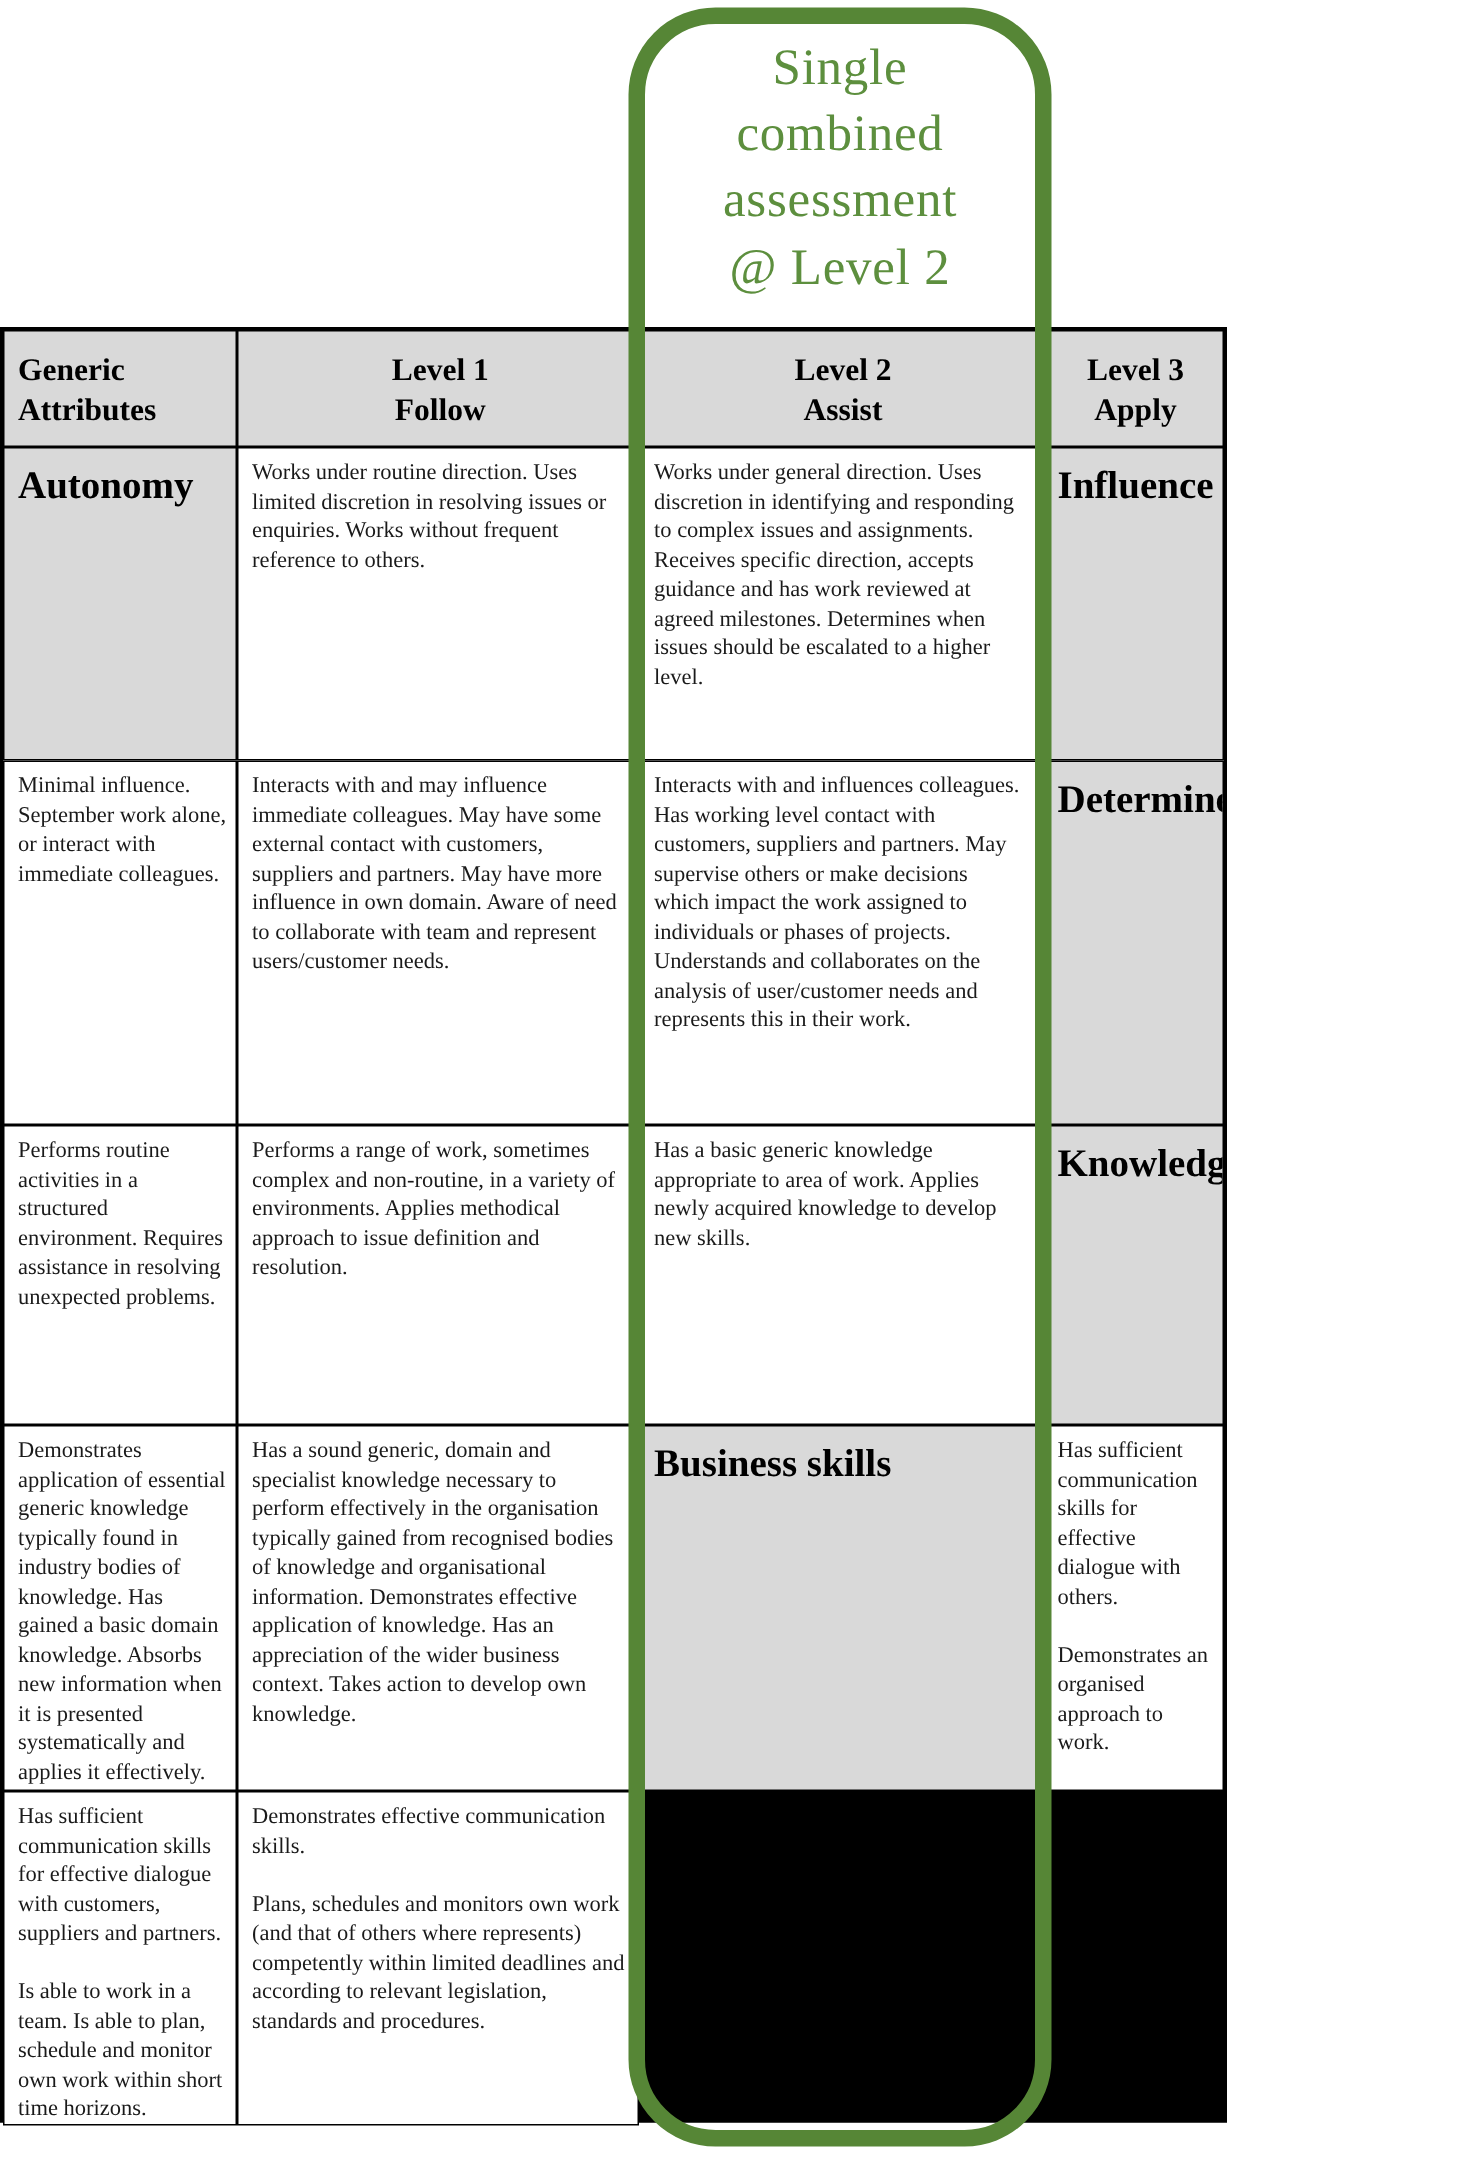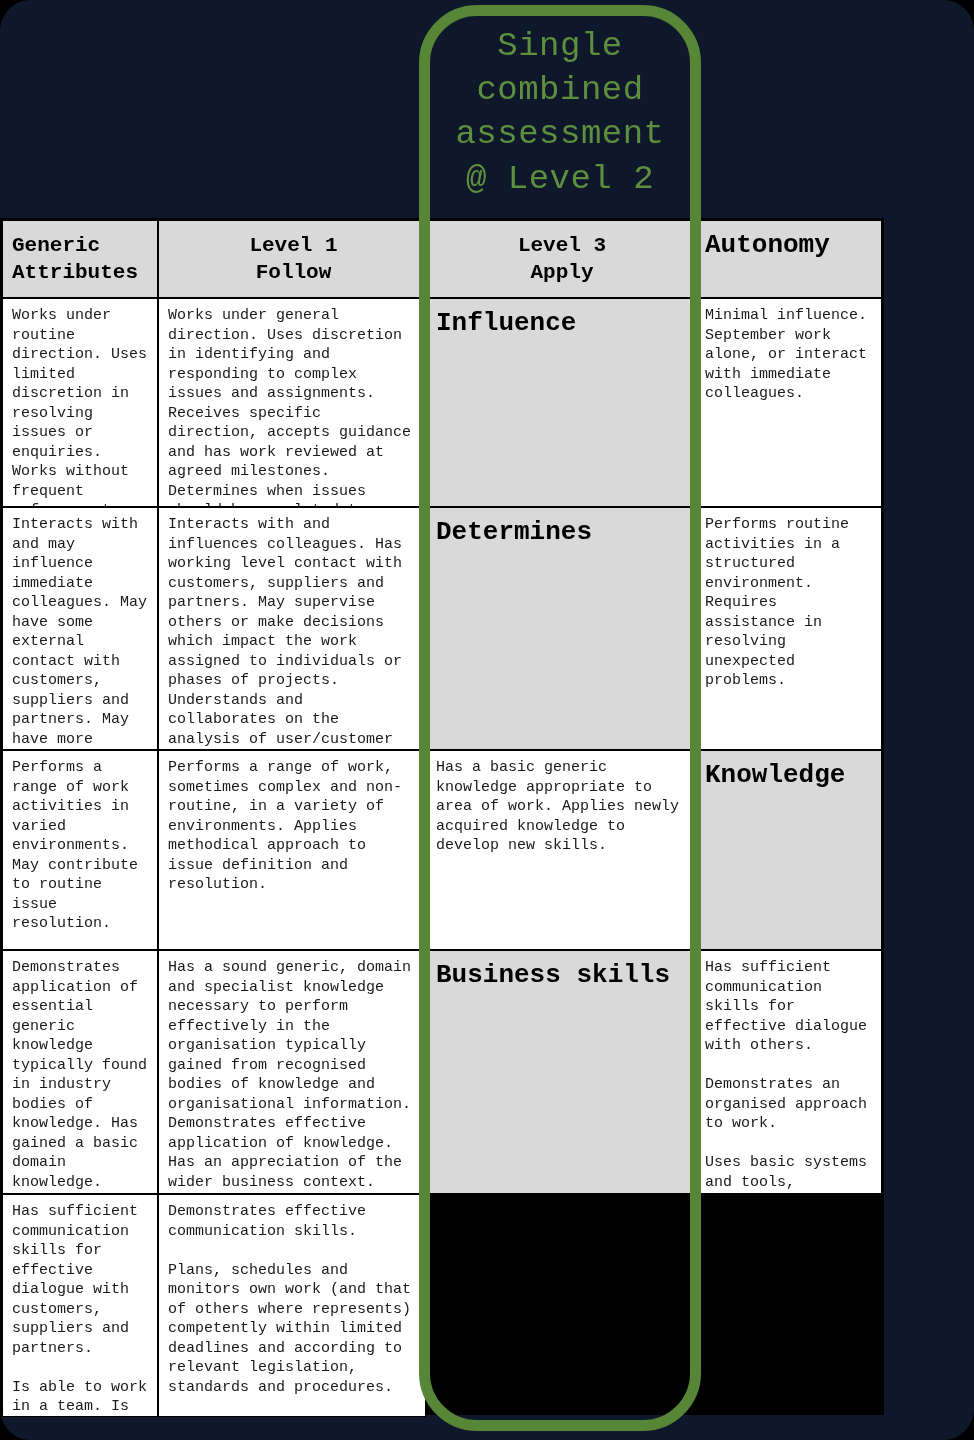--- a/index.html
+++ b/index.html
@@ -1,27 +1,26 @@
 <!DOCTYPE html>
 <html><head>
 <meta charset="utf-8">
 <style>
   html,body{margin:0;padding:0;background:#000;}
   .stage{
-    position:relative;width:974px;height:1440px;background:#0f172a;overflow:hidden;
-    font-family:Liberation Mono, monospace;
-    border-radius:31px;
+    position:relative;width:974px;height:1440px;background:#ffffff;overflow:hidden;
+    font-family:Liberation Serif, serif;
   }
   .banner-title{
     position:absolute;left:419px;top:24px;width:282px;
     text-align:center;color:#5d8f3e;font-size:34px;line-height:1.3;
     white-space:pre-line;font-weight:400;letter-spacing:.5px;
   }
   .grid{
-    position:absolute;left:0;top:218px;width:884px;height:1197px;
+    position:absolute;left:0;top:218px;width:818px;height:1197px;
     display:grid;box-sizing:border-box;border:2px solid #000;background:#000;
     grid-template-columns:156px 268px 269px 1fr;
     grid-template-rows:78px 209px 243px 200px 244px 223px;
   }
   .cell{
     box-sizing:border-box;border:1px solid #000;background:#fff;
     color:#1a1a1a;font-size:15px;line-height:1.3;
     padding:7px 6px 6px 9px;white-space:pre-line;overflow:hidden;
   }
   .head{
@@ -51,37 +50,40 @@
 @ Level 2</div>
 
   <div class="grid">
 
     <div class="cell head attr-head">Generic Attributes</div>
     <div class="cell head">
       <div>Level 1</div>
       <div>Follow</div>
     </div>
     <div class="cell head">
+      <div>Level 2</div>
+      <div>Assist</div>
+    </div>
+    <div class="cell head">
       <div>Level 3</div>
       <div>Apply</div>
     </div>
 
     <div class="cell rowlabel">Autonomy</div>
     <div class="cell">Works under routine direction. Uses limited discretion in resolving issues or enquiries. Works without frequent reference to others.</div>
     <div class="cell">Works under general direction. Uses discretion in identifying and responding to complex issues and assignments. Receives specific direction, accepts guidance and has work reviewed at agreed milestones. Determines when issues should be escalated to a higher level.</div>
 
     <div class="cell rowlabel">Influence</div>
     <div class="cell">Minimal influence. September work alone, or interact with immediate colleagues.</div>
     <div class="cell">Interacts with and may influence immediate colleagues. May have some external contact with customers, suppliers and partners. May have more influence in own domain. Aware of need to collaborate with team and represent users/customer needs.</div>
     <div class="cell">Interacts with and influences colleagues. Has working level contact with customers, suppliers and partners. May supervise others or make decisions
 which impact the work assigned to individuals or phases of projects. Understands and collaborates on the analysis of user/customer needs and represents this in their work.</div>
 
     <div class="cell rowlabel">Determines</div>
     <div class="cell">Performs routine activities in a structured environment. Requires assistance in resolving unexpected problems.</div>
-    <div class="cell">Performs a range of work activities in varied environments. May contribute to routine issue resolution.</div>
     <div class="cell">Performs a range of work, sometimes complex and non-routine, in a variety of environments. Applies methodical approach to issue definition and resolution.</div>
 
     <div class="cell">Has a basic generic knowledge appropriate to area of work. Applies newly acquired knowledge to develop new skills.</div>
     <div class="cell rowlabel">Knowledge</div>
     <div class="cell">Demonstrates application of essential generic knowledge typically found in industry bodies of knowledge. Has gained a basic domain knowledge. Absorbs new information when it is presented systematically and applies it effectively.</div>
     <div class="cell">Has a sound generic, domain and specialist knowledge necessary to perform effectively in the organisation typically gained from recognised bodies of knowledge and organisational information. Demonstrates effective application of knowledge. Has an appreciation of the wider business context. Takes action to develop own knowledge.</div>
 
     <div class="cell rowlabel">Business skills</div>
     <div class="cell">Has sufficient communication skills for effective dialogue with others.
 

